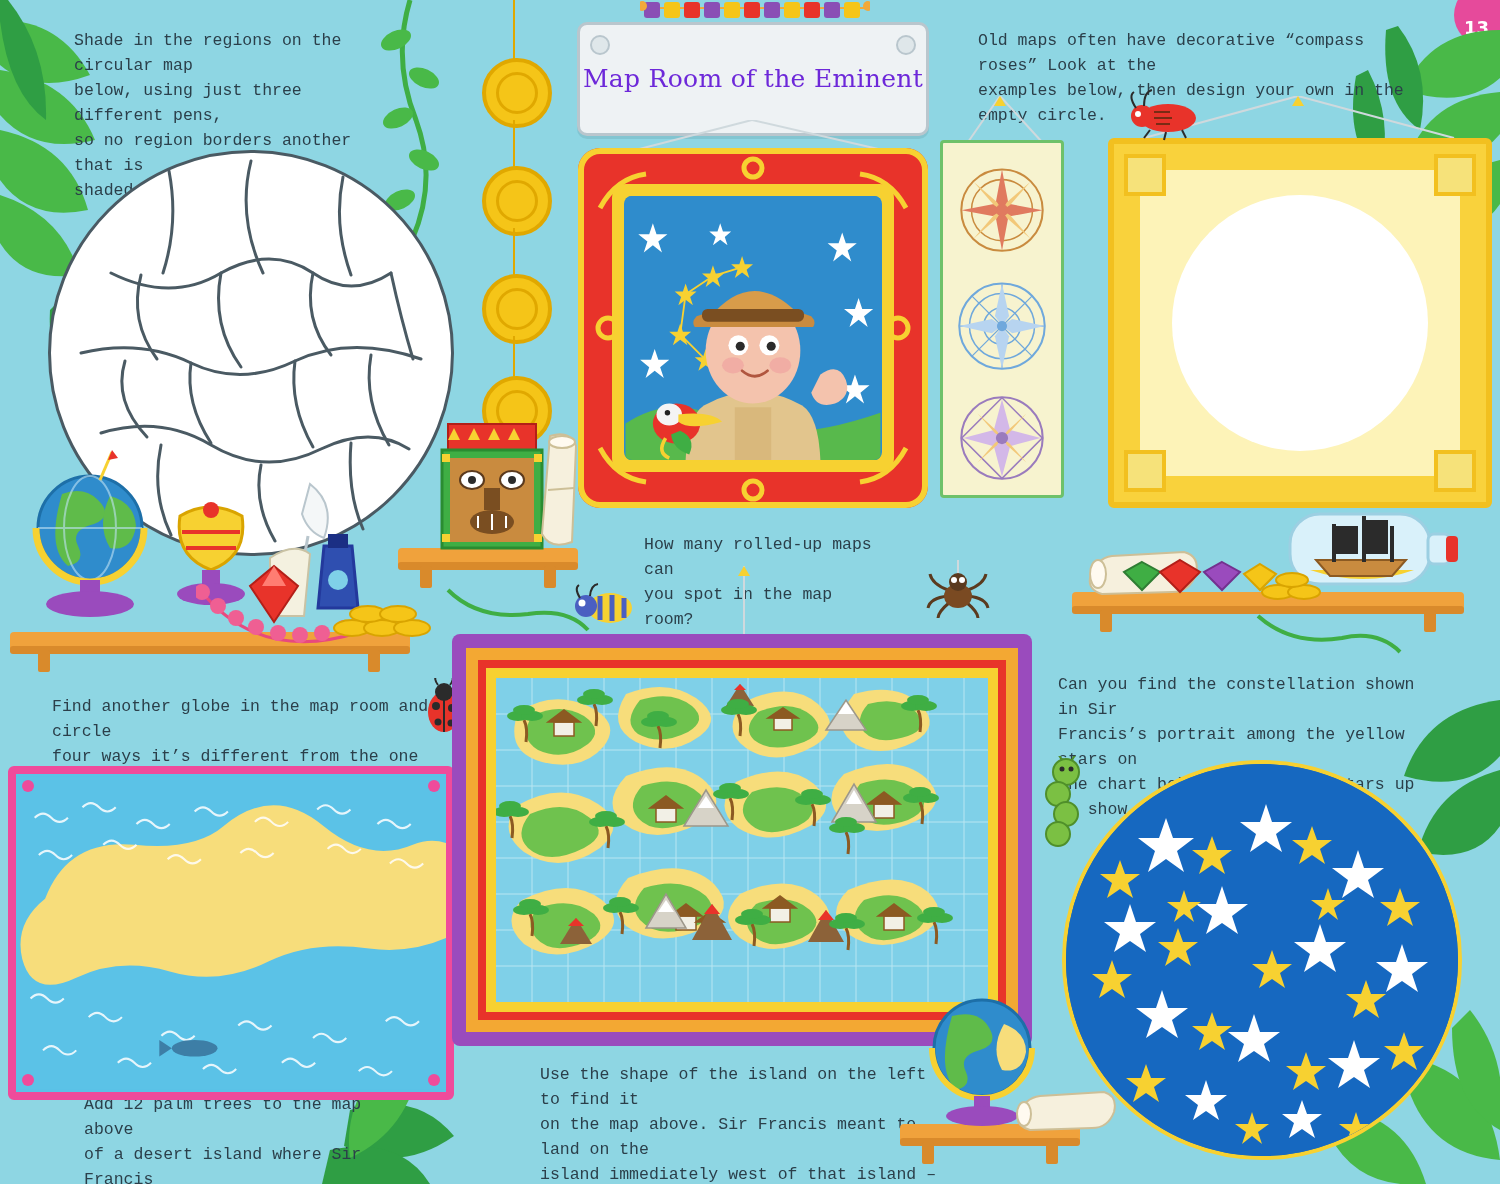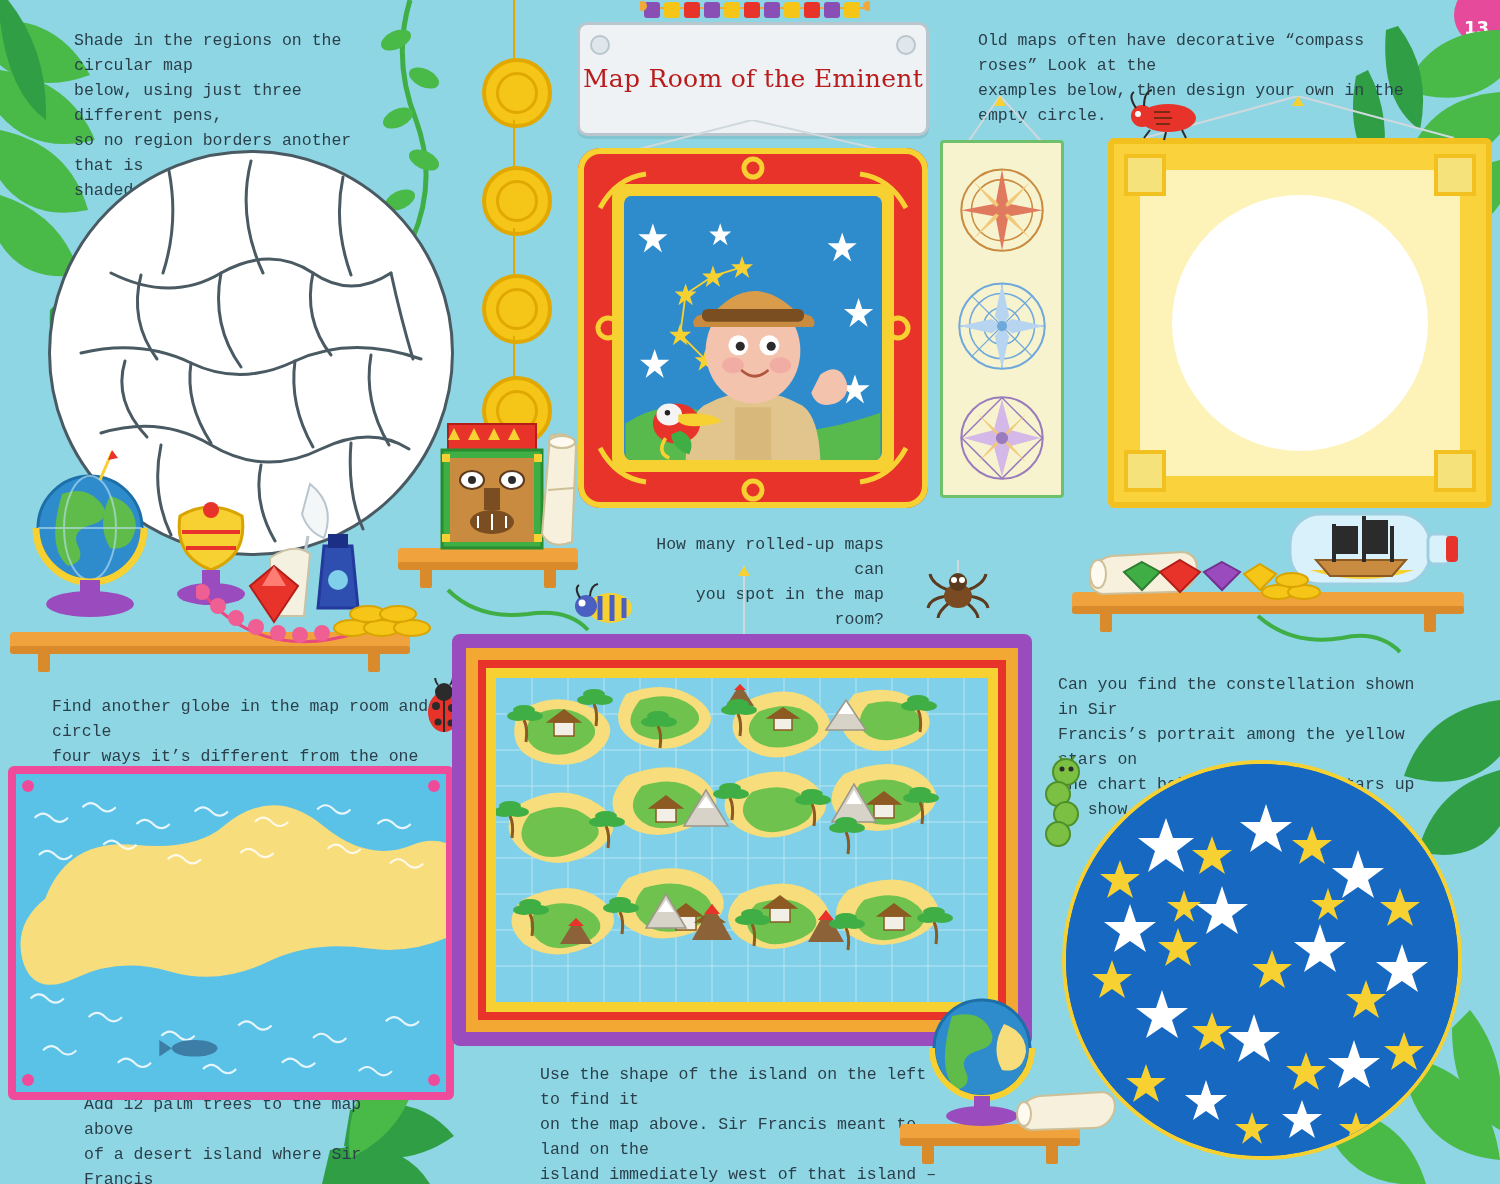--- a/index.html
+++ b/index.html
@@ -35,21 +35,21 @@
     display:flex;flex-direction:column;align-items:center;justify-content:center;
   }
   .banner:before,.banner:after{
     content:"";position:absolute;width:16px;height:16px;border-radius:50%;
     background:#dfe7ea;border:2px solid #b9c6cd;top:10px;
   }
   .banner:before{left:10px;}
   .banner:after{right:10px;}
   .banner .t{
     font-family:"DejaVu Serif", serif;
-    font-size:25px;color:#b91c1c;line-height:1.25;
+    font-size:25px;color:#6d28d9;line-height:1.25;
     letter-spacing:.3px;
   }
   .bunting{position:absolute;left:640px;top:0px;width:230px;height:24px;}
 
   
   .circlemap{
     position:absolute;left:48px;top:150px;width:400px;height:400px;border-radius:50%;
     background:#fff;border:3px solid #4a5a63;
   }
   .circlemap svg{position:absolute;inset:0;}
@@ -209,21 +209,21 @@
   <div class="banner">
     <div class="t">Map Room of the Eminent</div>
   </div>
 
   <div class="instr" style="left:74px;top:28px;width:310px;">Shade in the regions on the circular map
 below, using just three different pens,
 so no region borders another that is
 shaded the same.</div>
   <div class="instr" style="left:978px;top:28px;width:450px;">Old maps often have decorative “compass roses” Look at the
 examples below, then design your own in the empty circle.</div>
-  <div class="instr" style="left:644px;top:532px;width:240px;text-align:right;">How many rolled-up maps can
+  <div class="instr" style="left:644px;top:532px;width:240px;">How many rolled-up maps can
 you spot in the map room?</div>
   <div class="instr" style="left:52px;top:694px;width:380px;">Find another globe in the map room and circle
 four ways it’s different from the one shaded.</div>
   <div class="instr" style="left:1058px;top:672px;width:370px;">Can you find the constellation shown in Sir
 Francis’s portrait among the yellow stars on
 the chart below? Join those stars up to show it.</div>
   <div class="instr" style="left:84px;top:1092px;width:300px;">Add 12 palm trees to the map above
 of a desert island where Sir Francis
 was stranded for two years.</div>
   <div class="instr" style="left:540px;top:1062px;width:400px;">Use the shape of the island on the left to find it

